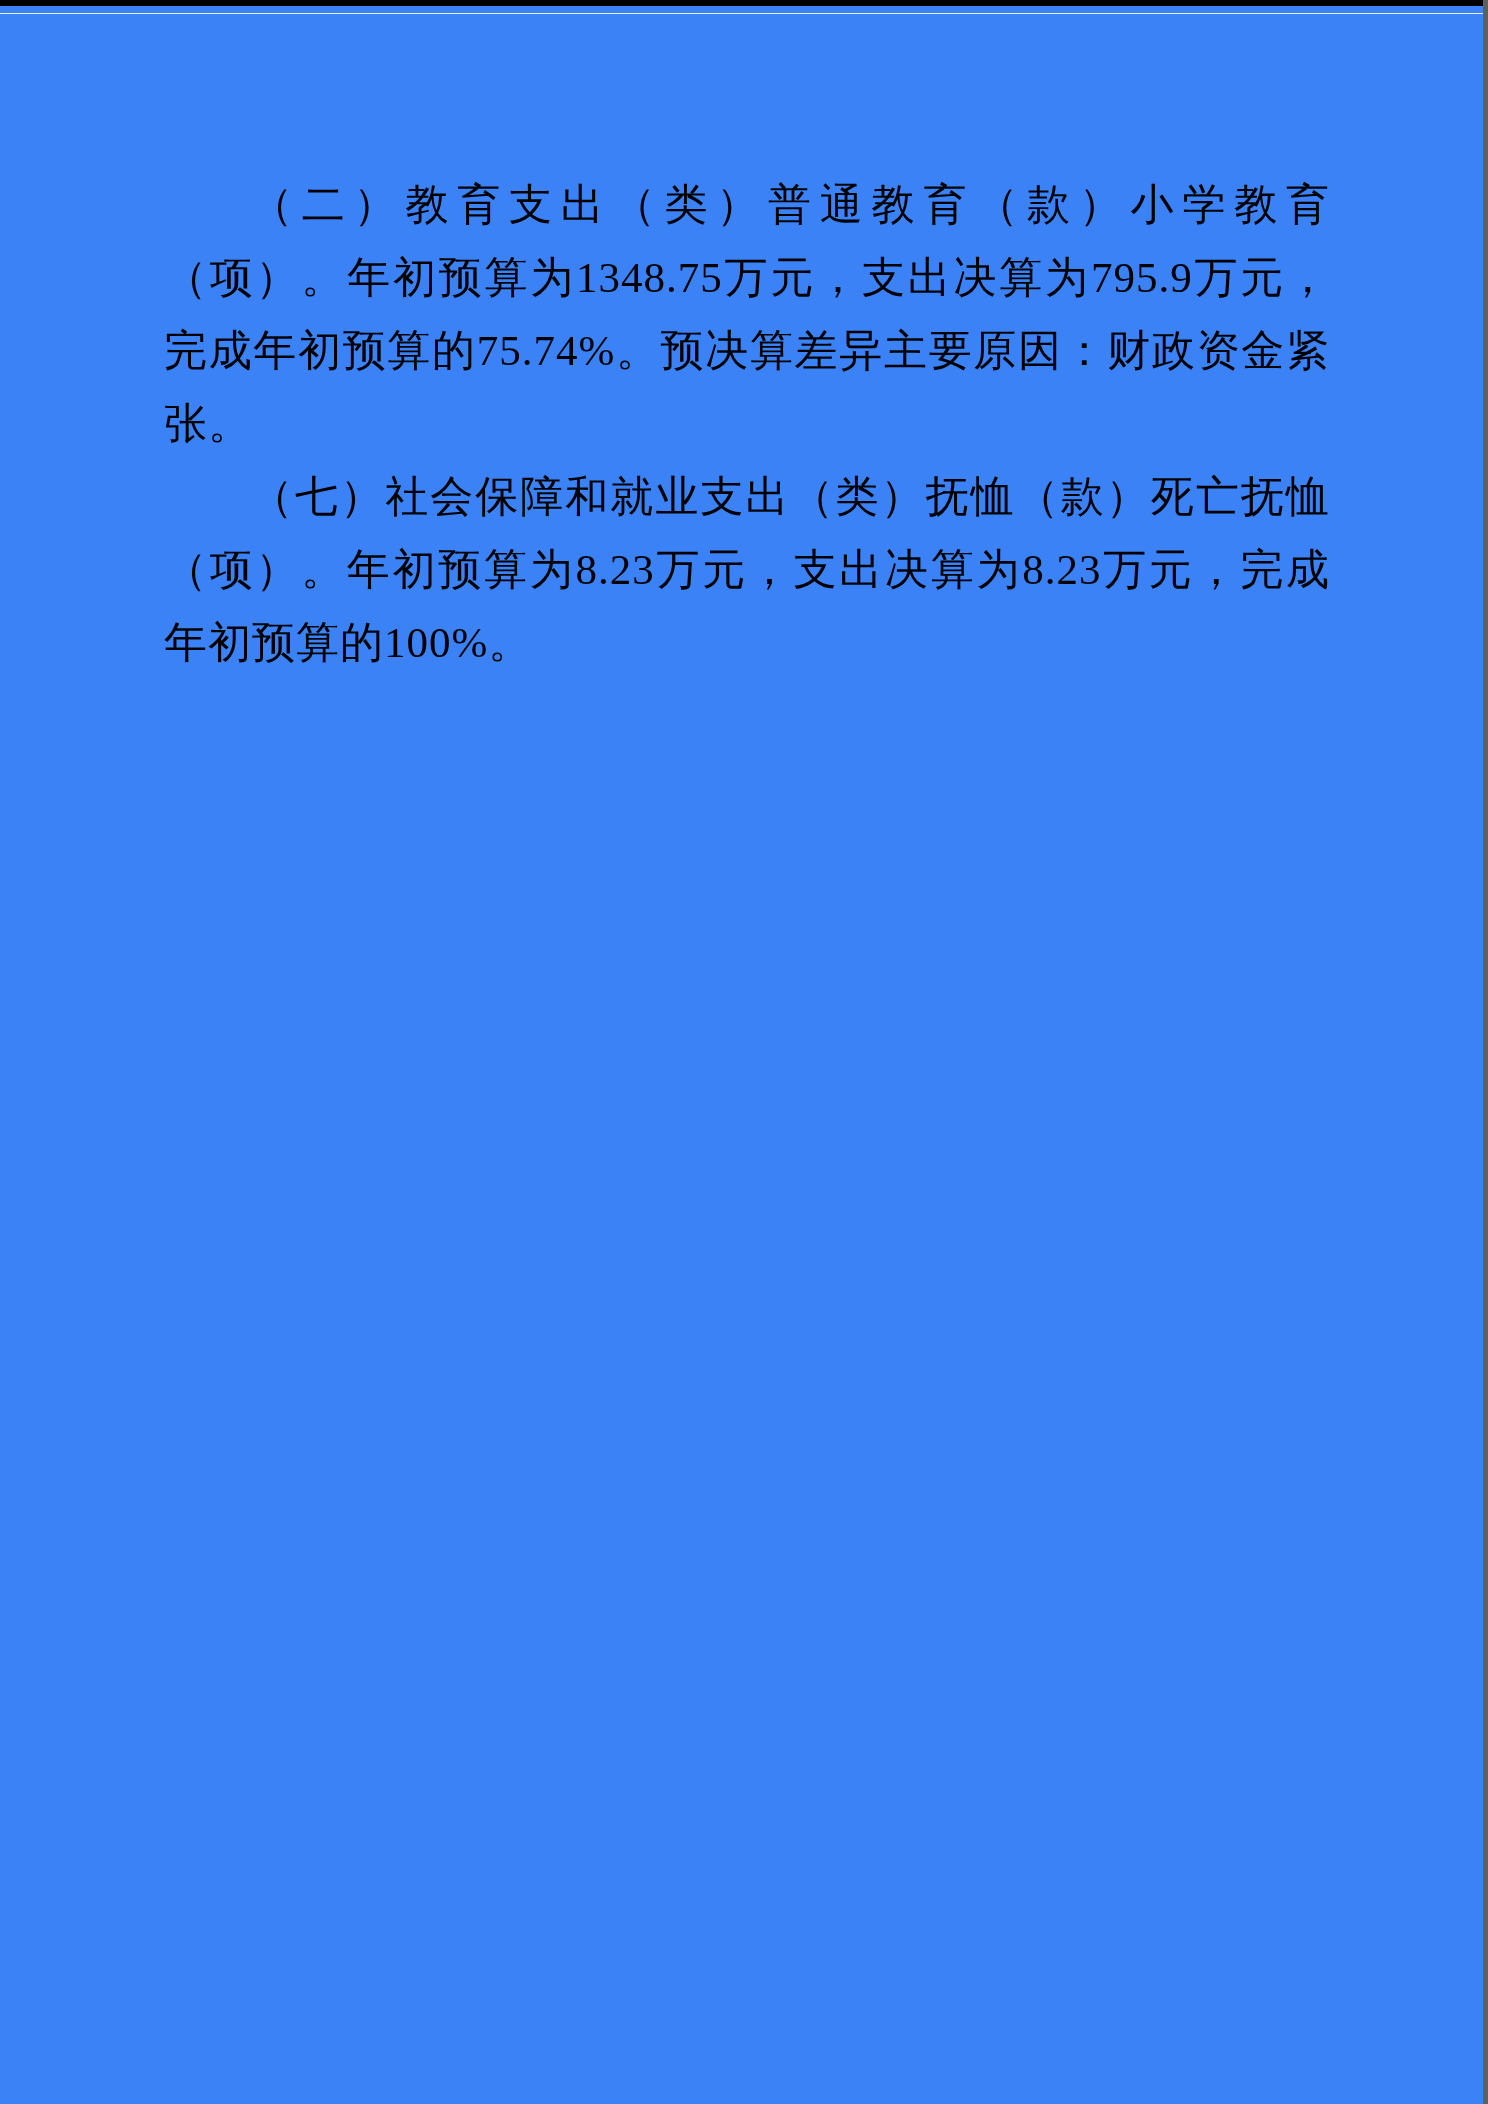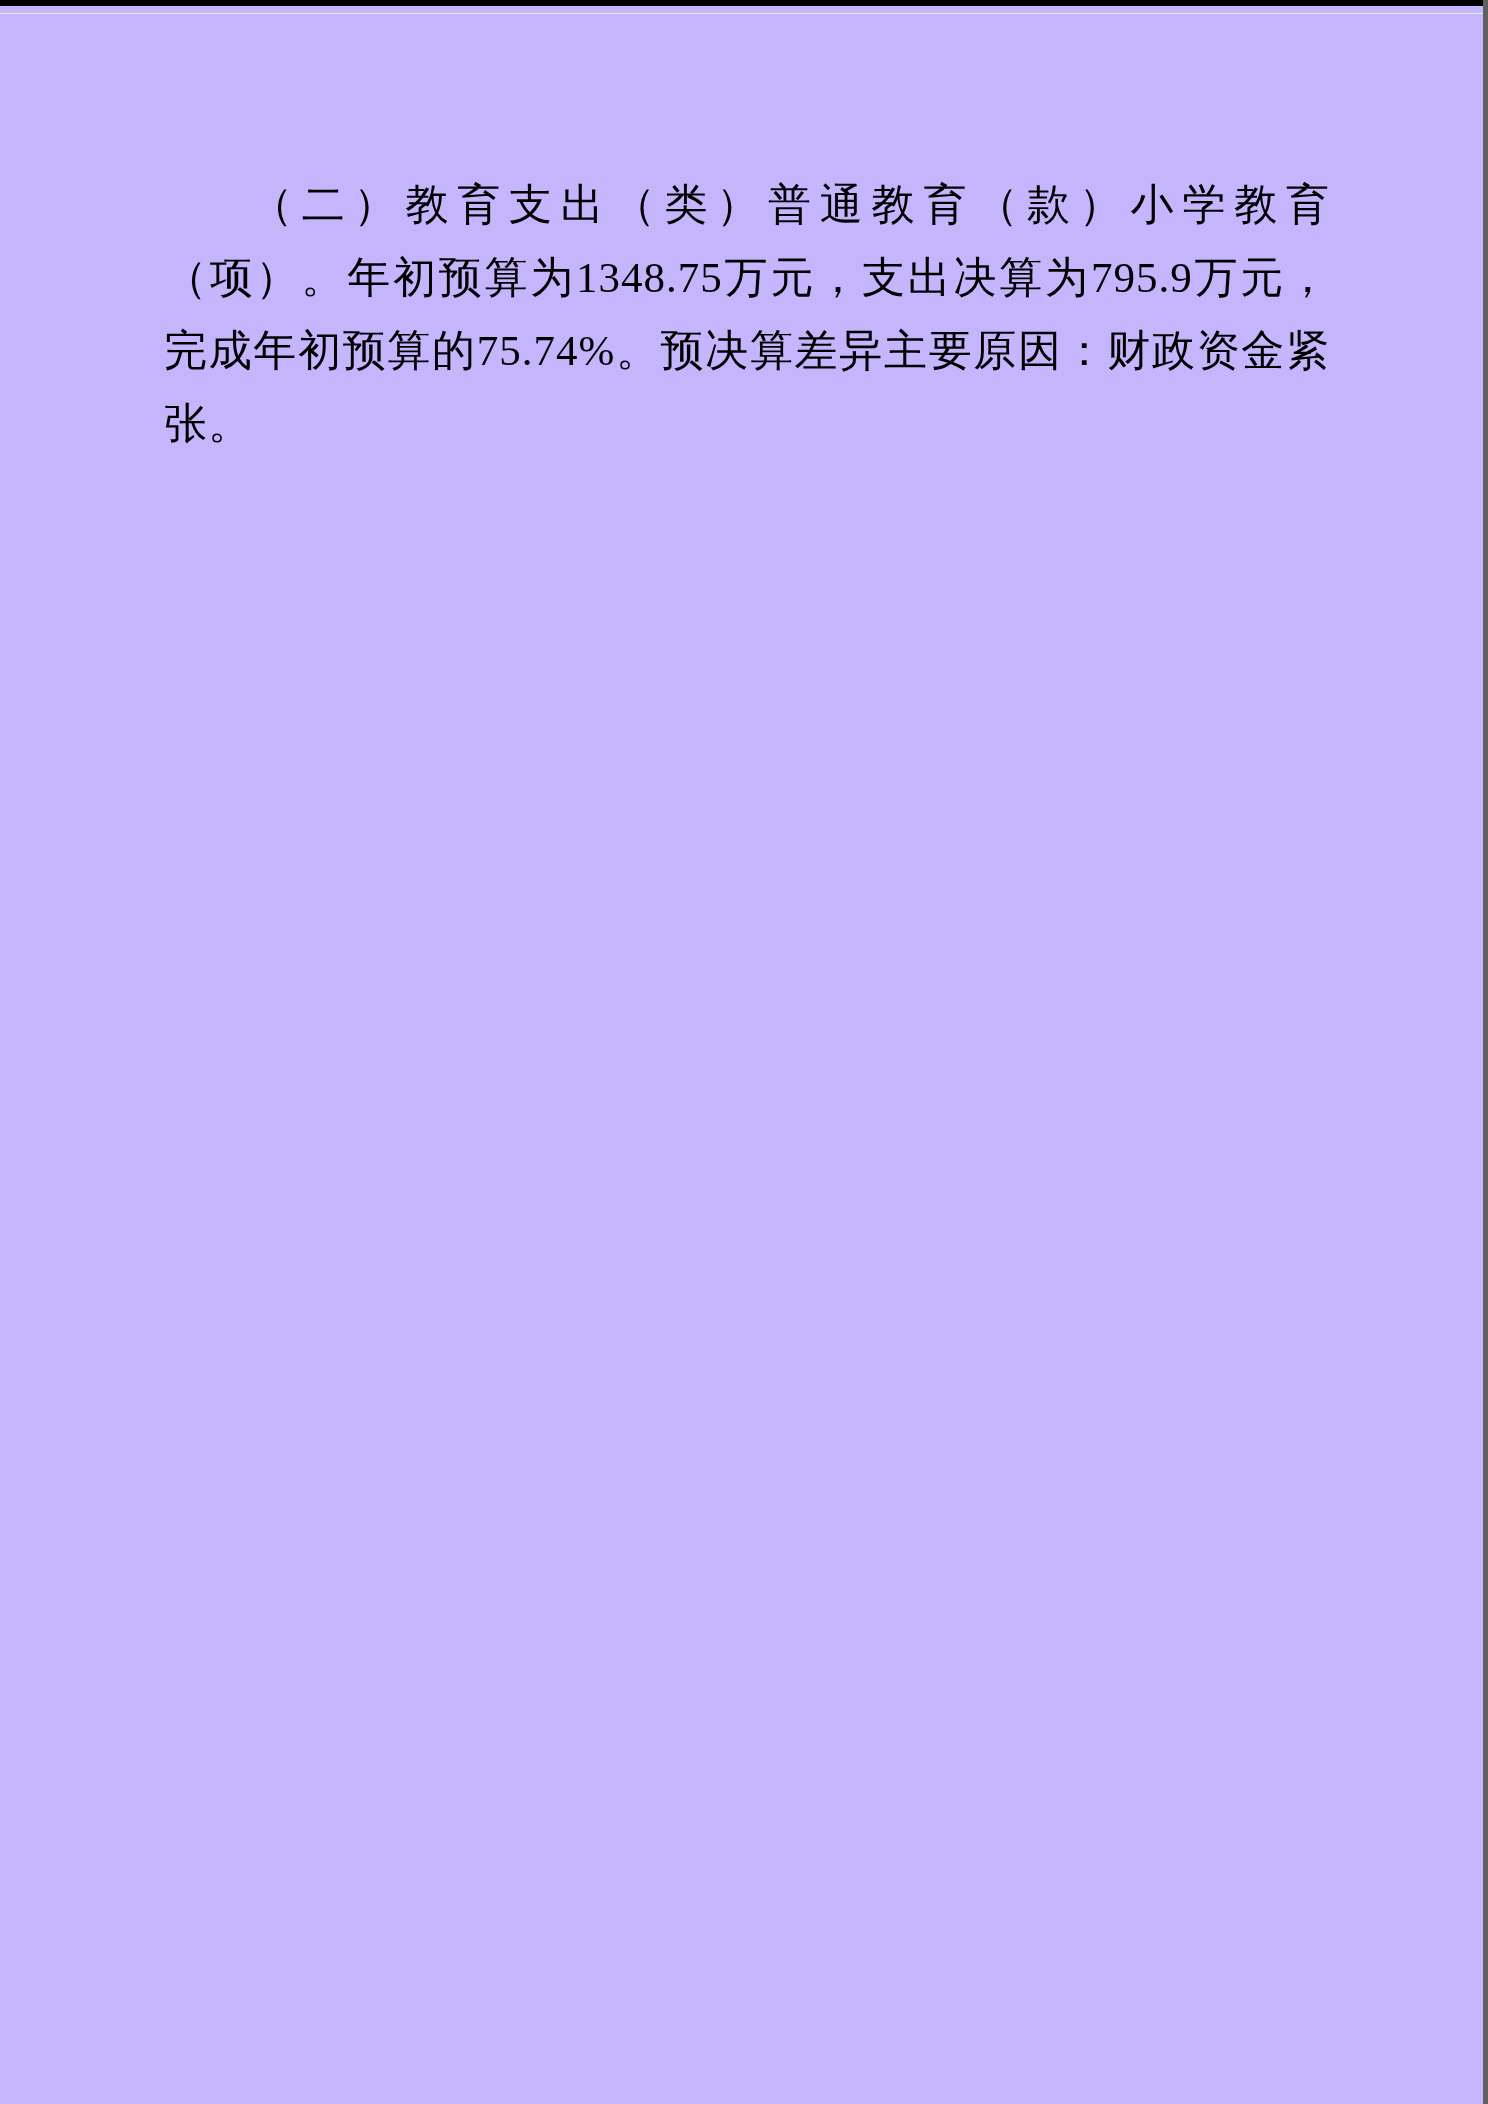--- a/index.html
+++ b/index.html
@@ -9,21 +9,21 @@
   }
   body {
     width: 1488px;
     height: 2104px;
     font-family: "Liberation Serif", "DejaVu Serif", serif;
   }
   .page {
     position: relative;
     width: 1488px;
     height: 2104px;
-    background: #c4b5fd;
+    background: #3b82f6;
     overflow: hidden;
   }
   .top-bar {
     position: absolute;
     top: 0;
     left: 0;
     width: 100%;
     height: 6px;
     background: #000000;
   }
@@ -65,14 +65,15 @@
 </head>
 <body>
 
 <div class="page">
   <div class="top-bar"></div>
   <div class="top-hairline"></div>
   <div class="right-edge"></div>
 
   <main class="content">
     <p class="para">（二）教育支出（类）普通教育（款）小学教育（项）。年初预算为1348.75万元，支出决算为795.9万元，完成年初预算的75.74%。预决算差异主要原因：财政资金紧张。</p>
+    <p class="para">（七）社会保障和就业支出（类）抚恤（款）死亡抚恤（项）。年初预算为8.23万元，支出决算为8.23万元，完成年初预算的100%。</p>
   </main>
 </div>
 
 </body></html>

